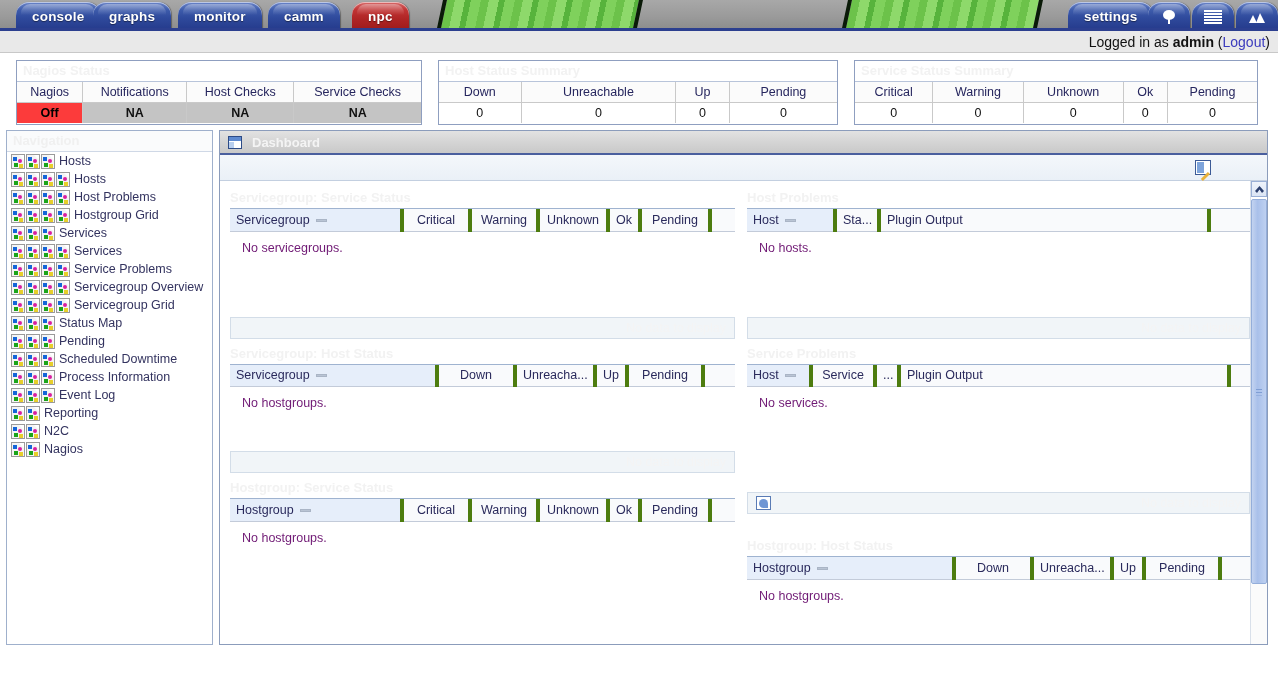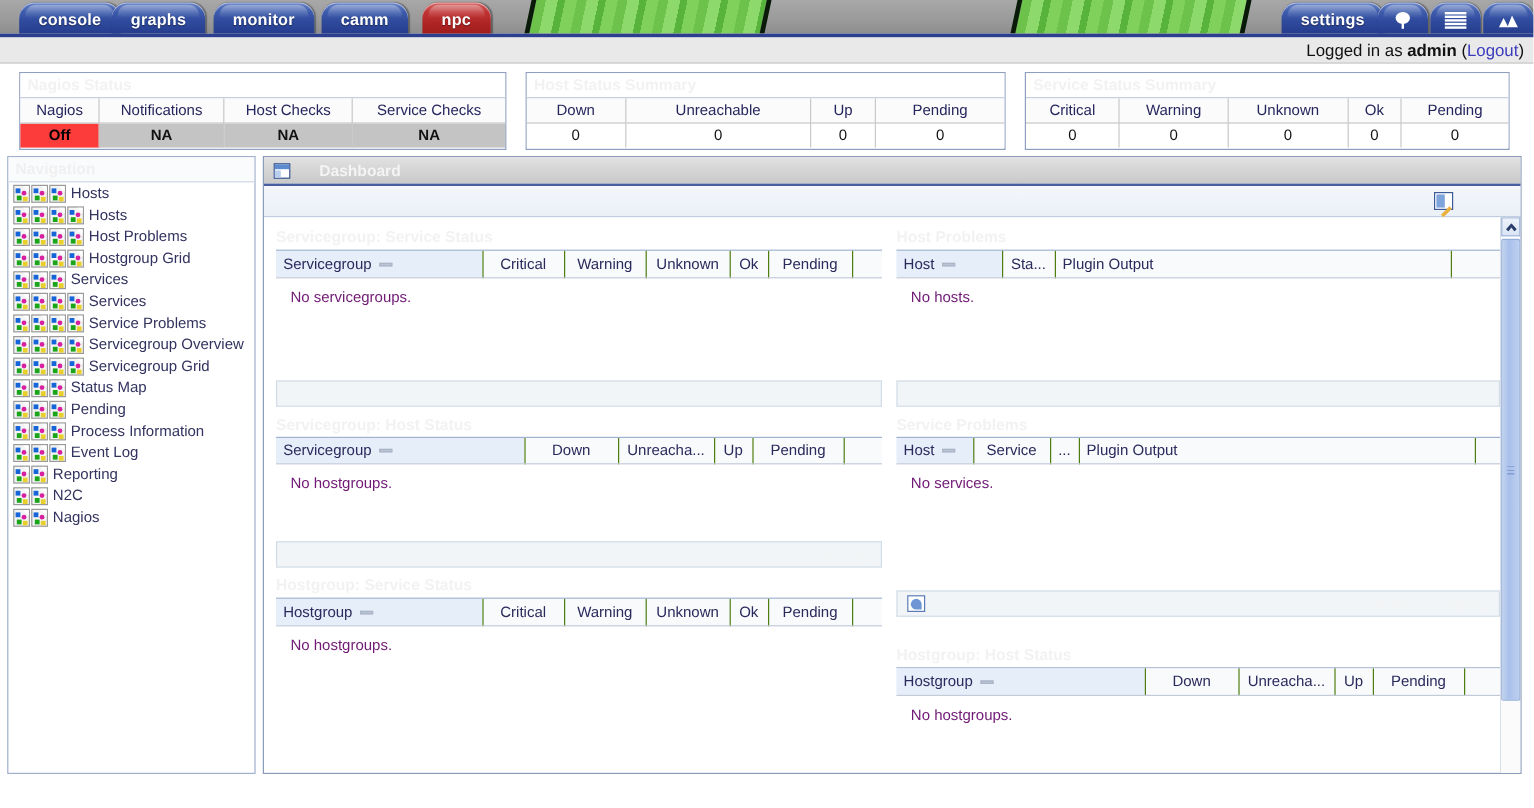--- a/index.html
+++ b/index.html
@@ -213,21 +213,21 @@
     border: 1px solid #8b9cbb;
     background: #fff;
     display: flex;
     flex-direction: column;
     height: 515px;
   }
   #dash-header {
     height: 24px;
     display: flex; align-items: center;
     padding-left: 8px;
-    gap: 24px;
+    gap: 10px;
     background: linear-gradient(180deg,#e2e2e2 0%, #d5d5d5 48%, #c9c9c9 100%);
     border-bottom: 2px solid #4a5f9e;
     font-weight: bold;
     font-size: 13px;
     color: #f4f4f4;
     text-align: center;
   }
   .dash-icon {
     width: 14px; height: 13px;
     border: 1px solid #2d4b86;
@@ -293,21 +293,21 @@
   table.gtable {
     border-collapse: collapse;
     width: 100%;
     table-layout: fixed;
   }
   table.gtable th {
     font-weight: normal;
     font-size: 12.5px;
     color: #2a2a5c;
     background: #f9fafc;
-    border-right: 1px solid #4d7c0f;
+    border-right: 4px solid #4d7c0f;
     border-bottom: 1px solid #c3cbd9;
     height: 22px;
     padding: 0 6px;
     text-align: center;
     white-space: nowrap;
     overflow: hidden;
     cursor: pointer;
   }
   table.gtable th.first {
     background: #e6eefa;
@@ -774,20 +774,41 @@
             <i class="bi-3"></i>
             <i class="bi-4"></i>
           </span>
           <span class="brokenimg">
             <i class="bi-1"></i>
             <i class="bi-2"></i>
             <i class="bi-3"></i>
             <i class="bi-4"></i>
           </span>
           <span class="lbl">Pending</span>
+        </div>
+        <div class="navitem">
+          <span class="brokenimg">
+            <i class="bi-1"></i>
+            <i class="bi-2"></i>
+            <i class="bi-3"></i>
+            <i class="bi-4"></i>
+          </span>
+          <span class="brokenimg">
+            <i class="bi-1"></i>
+            <i class="bi-2"></i>
+            <i class="bi-3"></i>
+            <i class="bi-4"></i>
+          </span>
+          <span class="brokenimg">
+            <i class="bi-1"></i>
+            <i class="bi-2"></i>
+            <i class="bi-3"></i>
+            <i class="bi-4"></i>
+          </span>
+          <span class="lbl">Scheduled Downtime</span>
         </div>
         <div class="navitem">
           <span class="brokenimg">
             <i class="bi-1"></i>
             <i class="bi-2"></i>
             <i class="bi-3"></i>
             <i class="bi-4"></i>
           </span>
           <span class="brokenimg">
             <i class="bi-1"></i>

